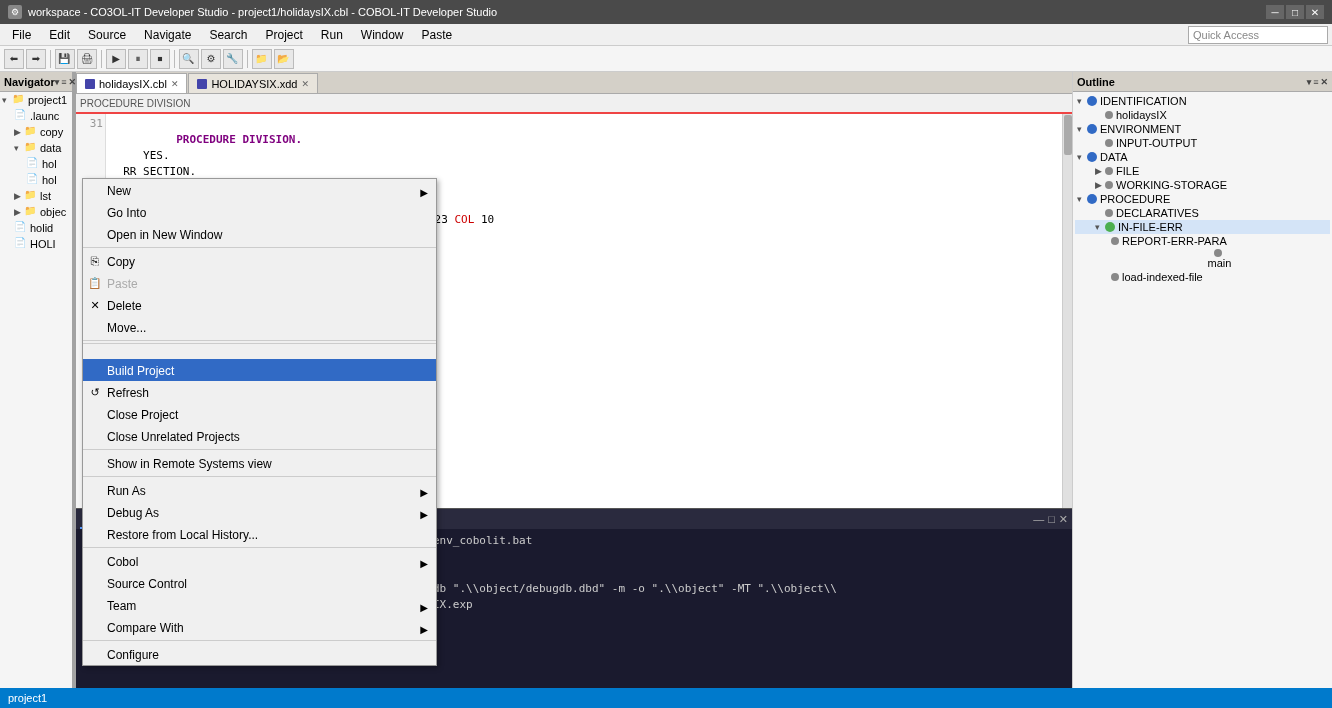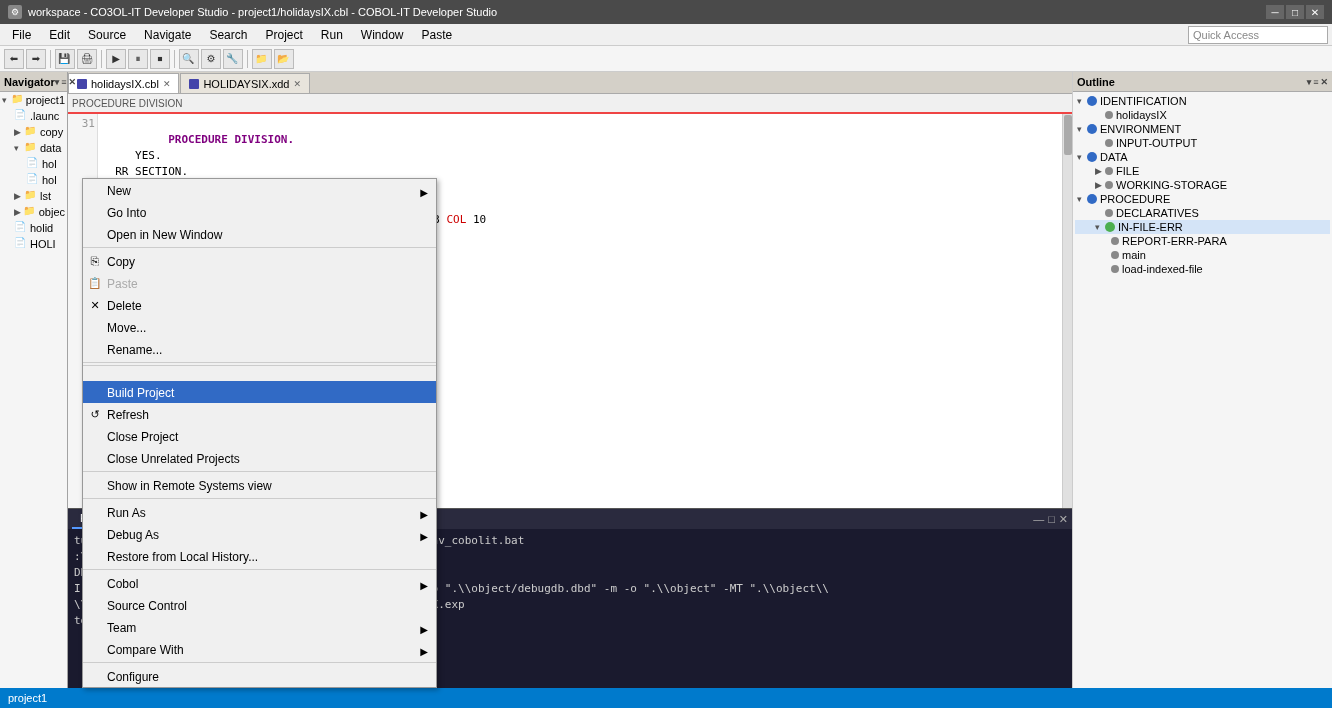--- a/index.html
+++ b/index.html
@@ -74,23 +74,23 @@
       background: #fff;
       height: 18px;
       padding: 0 4px;
       font-size: 11px;
       color: #888;
       width: 140px;
     }
 
     
     .navigator-panel {
-      width: 68px;
+      width: 76px;
       background: #f5f5f5;
-      border-right: 1px solid #a3a3a3;
+      border-right: 4px solid #a3a3a3;
       display: flex;
       flex-direction: column;
       position: relative;
     }
     .panel-header {
       background: #d4d0c8;
       height: 20px;
       display: flex;
       align-items: center;
       padding: 0 4px;
@@ -438,24 +438,20 @@
       <div class="ctx-item">
         <span class="ctx-icon">✕</span>
         <span>Delete</span>
       </div>
 
       <div class="ctx-item">
         <span class="ctx-icon"></span>
         <span>Move...</span>
       </div>
 
-      <div class="ctx-item">
-        <span class="ctx-icon"></span>
-        <span>Rename...</span>
-      </div>
       <div class="ctx-separator"></div>
 
 
       <div class="ctx-separator"></div>
 
       <div class="ctx-item highlighted">
         <span class="ctx-icon"></span>
         <span>Build Project</span>
       </div>
 
@@ -684,21 +680,21 @@
 
         <div class="outline-item" style="padding-left:20px; background:#d4e4f7;">
           <span style="width:10px;font-size:9px;color:#555;">▾</span>
           <span style="width:10px;height:10px;border-radius:50%;background:#4caf50;margin-right:3px;flex-shrink:0;display:inline-block;"></span>
           <span>IN-FILE-ERR</span>
         </div>
         <div class="outline-item" style="padding-left:36px;">
           <span style="width:8px;height:8px;border-radius:50%;background:#888;margin-right:3px;flex-shrink:0;display:inline-block;"></span>
           <span>REPORT-ERR-PARA</span>
         </div>
-        <div class="outline-item" style="padding-left:36px;">
+        <div class="outline-item" style="padding-left:36px;flex-direction:column;">
           <span style="width:8px;height:8px;border-radius:50%;background:#888;margin-right:3px;flex-shrink:0;display:inline-block;"></span>
           <span>main</span>
         </div>
         <div class="outline-item" style="padding-left:36px;">
           <span style="width:8px;height:8px;border-radius:50%;background:#888;margin-right:3px;flex-shrink:0;display:inline-block;"></span>
           <span>load-indexed-file</span>
         </div>
       </div>
     </div>
   </div>

